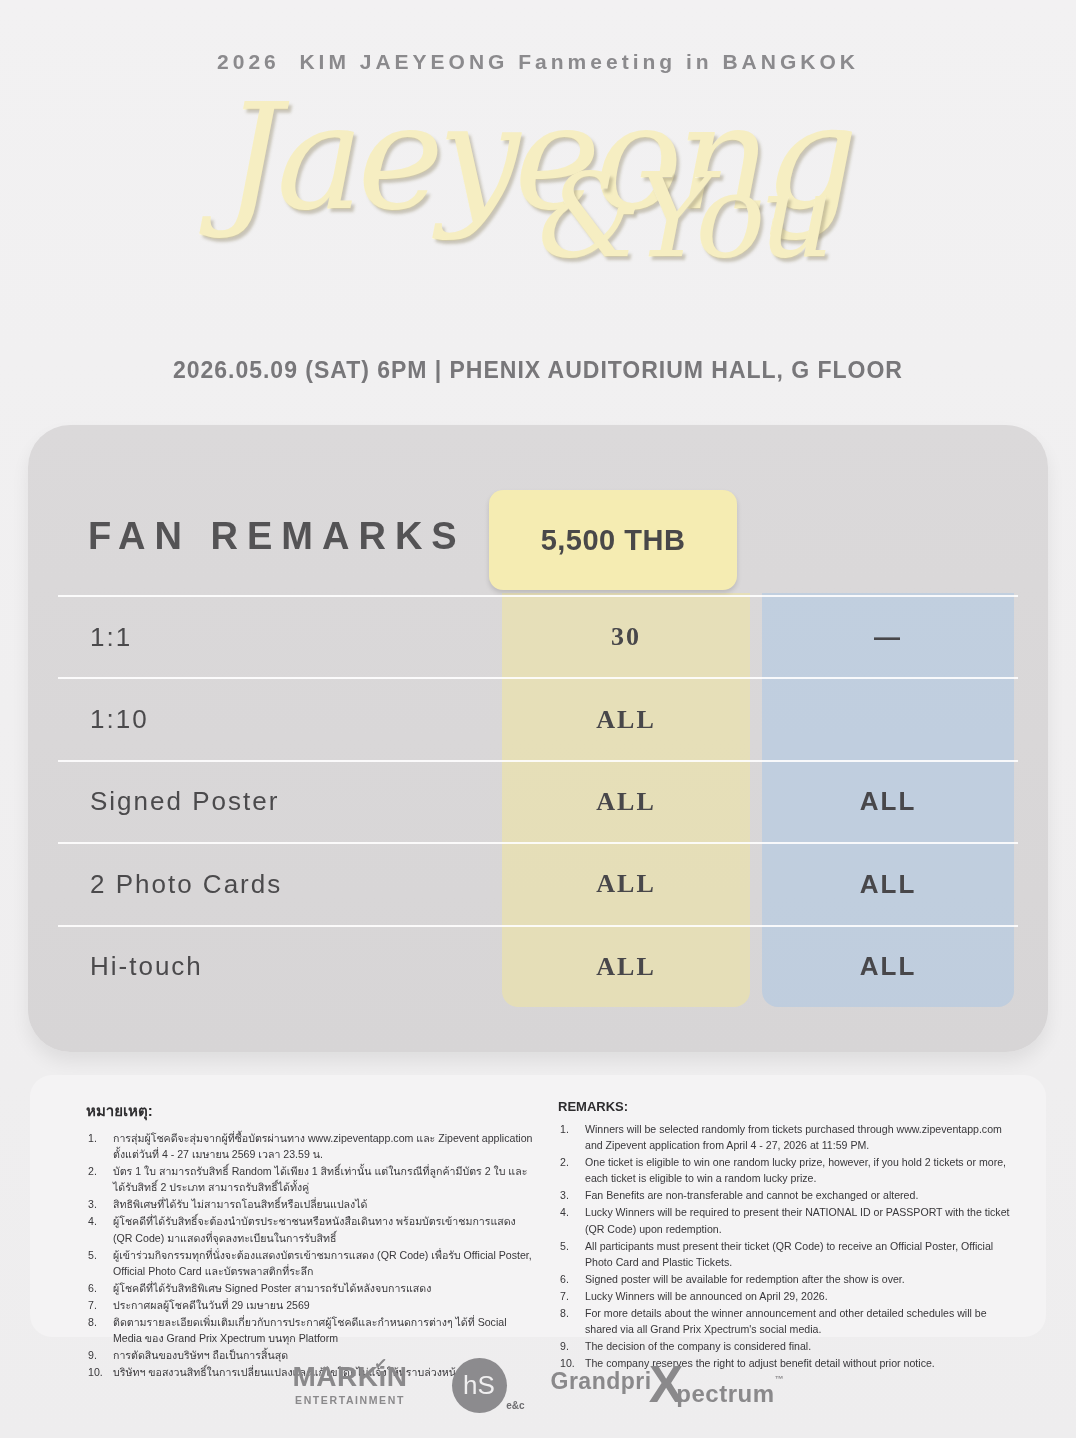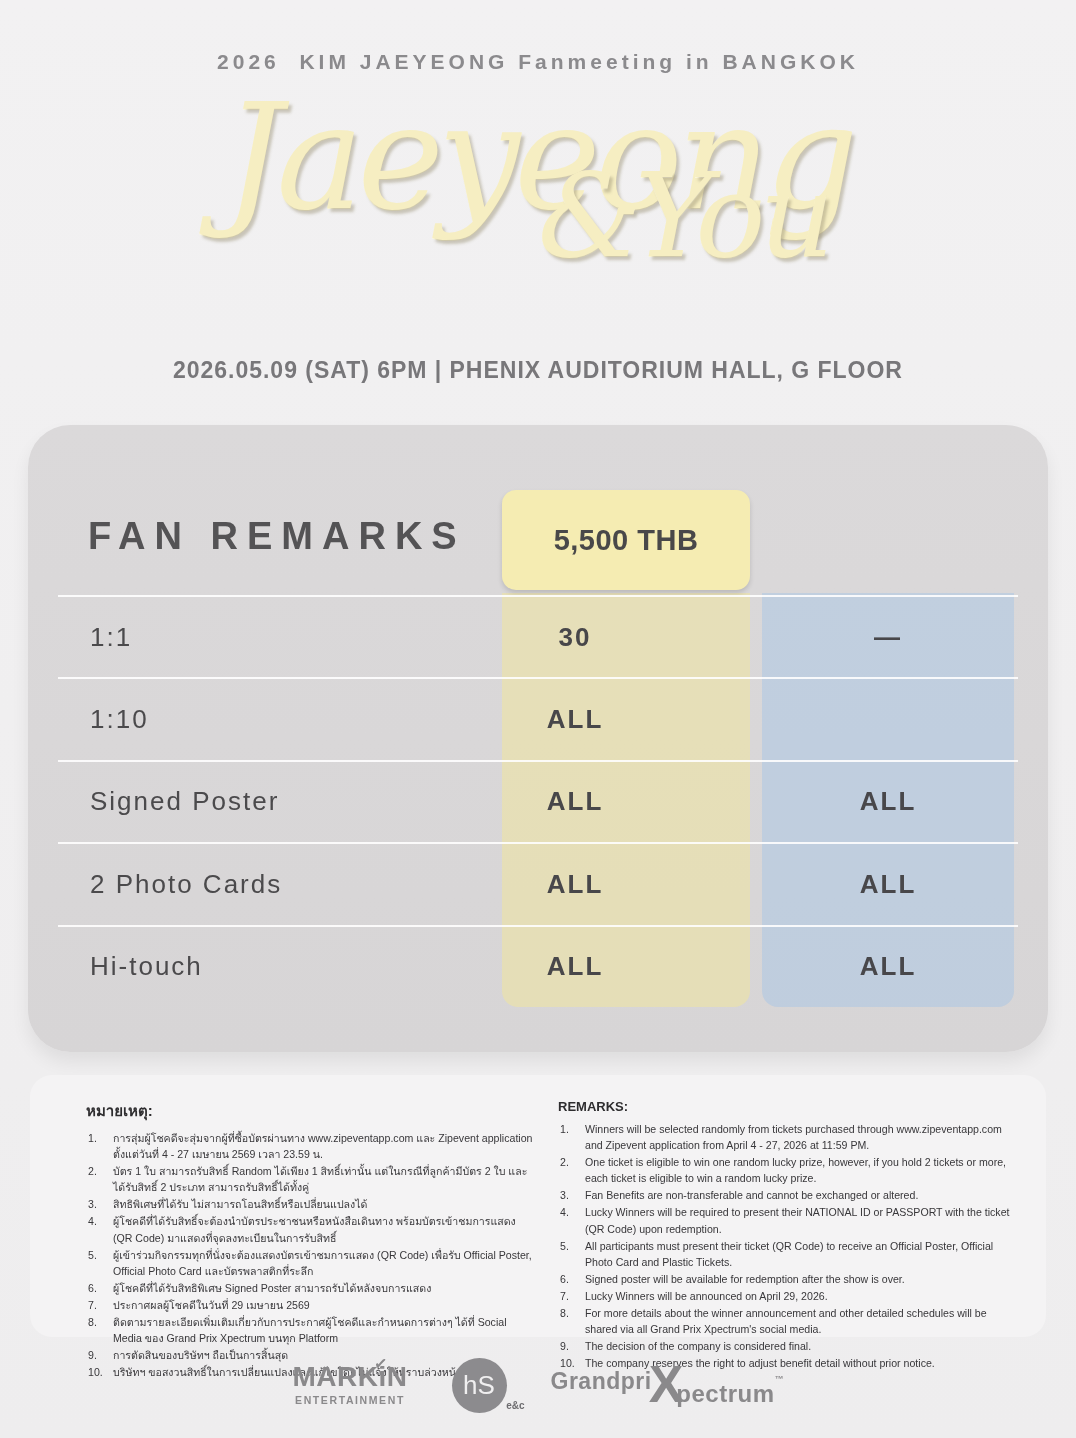--- a/index.html
+++ b/index.html
@@ -69,21 +69,21 @@
     position: absolute;
     top: 65px; height: 100px;
     border-radius: 14px;
     display: flex; align-items: center; justify-content: center;
     box-shadow: 0 3px 5px rgba(0,0,0,0.14);
     z-index: 2;
     font-size: 29px; font-weight: 700;
     letter-spacing: 0.5px;
     color: #494849;
   }
-  .band-header.yellow { left: 474px; width: 248px; background: #f5ecb2; }
+  .band-header.yellow { left: 461px; width: 248px; background: #f5ecb2; }
   .band-header.blue   { left: 734px; width: 252px; background: #c2d6ec; }
   .band-body {
     position: absolute;
     top: 168px; height: 414px;
     border-radius: 0 0 16px 16px;
     z-index: 1;
   }
   .band-body.yellow { left: 474px; width: 248px; background: rgba(240,229,158,0.55); }
   .band-body.blue   { left: 734px; width: 252px; background: rgba(168,197,229,0.50); }
 
@@ -105,21 +105,21 @@
     letter-spacing: 2px;
     color: #4b4a4c;
   }
   .cell {
     position: absolute; top: 0; bottom: 0;
     display: flex; align-items: center; justify-content: center;
     font-size: 26px; font-weight: 700;
     letter-spacing: 2px;
     color: #48474a;
   }
-  .cell.c1 { left: 419px; width: 196px; }
+  .cell.c1 { left: 470px; width: 196px; font-family: Liberation Serif, serif; }
   .cell.c2 { left: 704px; width: 252px; }
 
   
   .notes {
     position: absolute;
     left: 30px; top: 1075px;
     width: 1016px; height: 262px;
     background: #f4f3f4;
     border-radius: 22px;
   }

